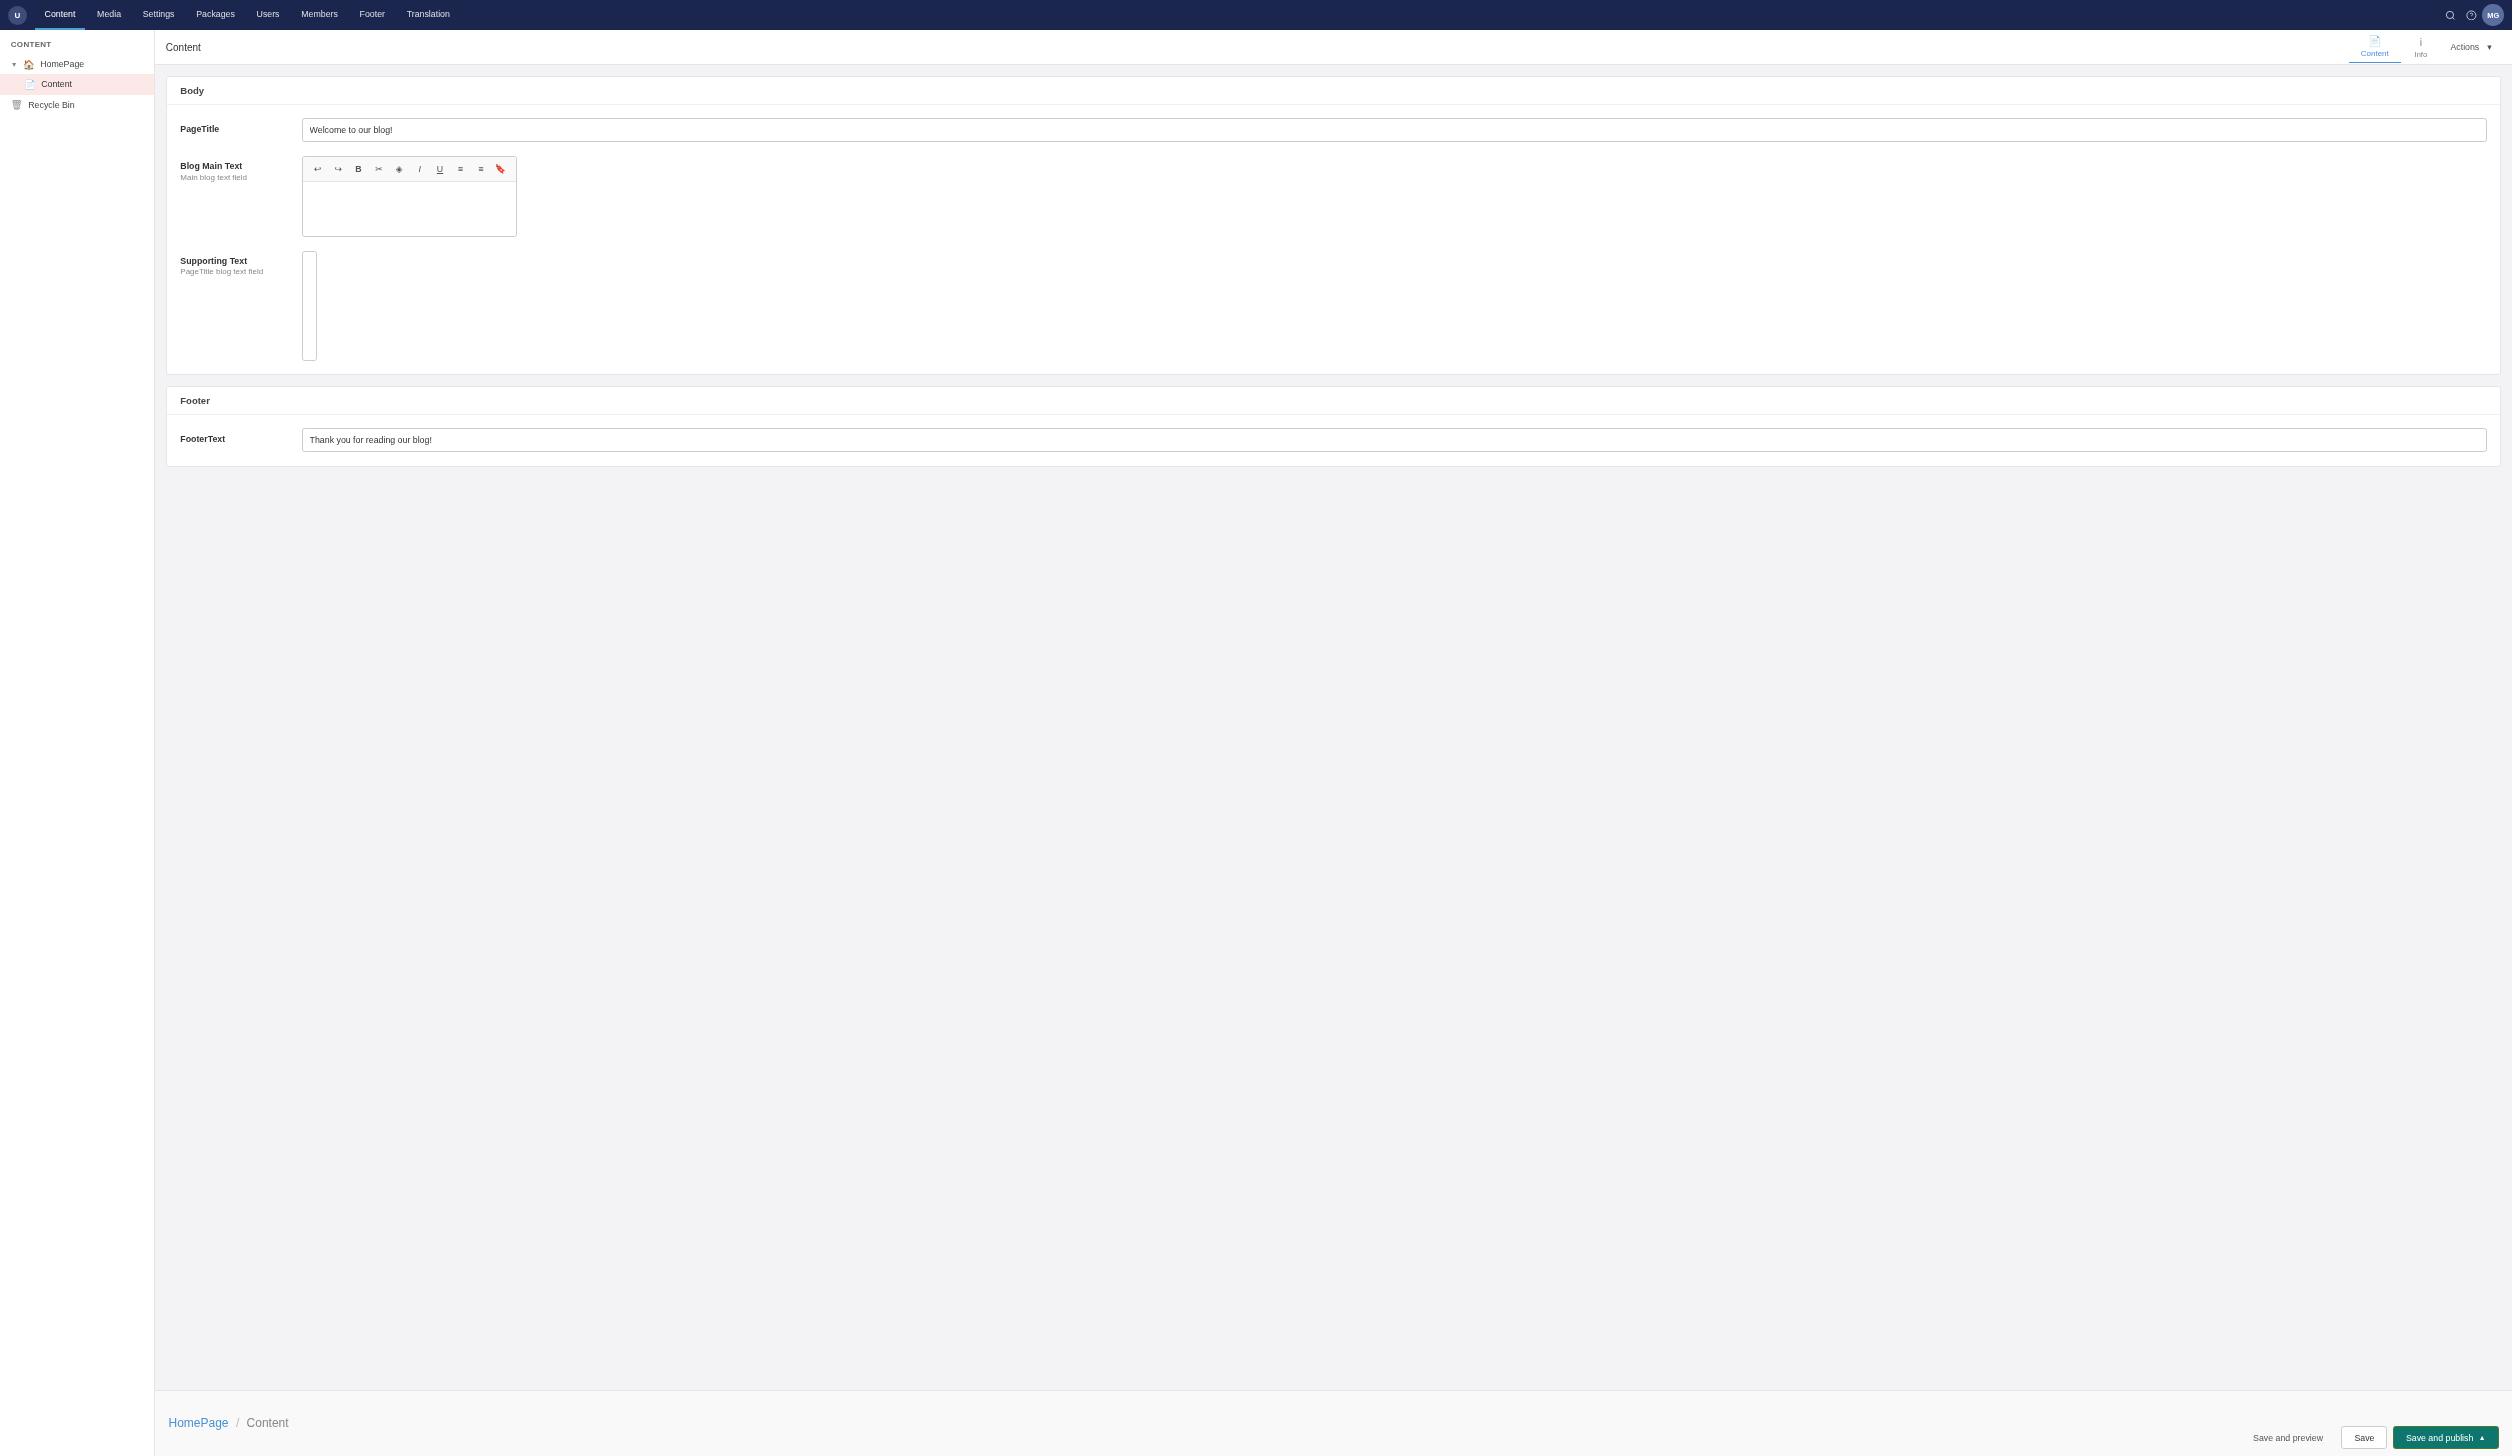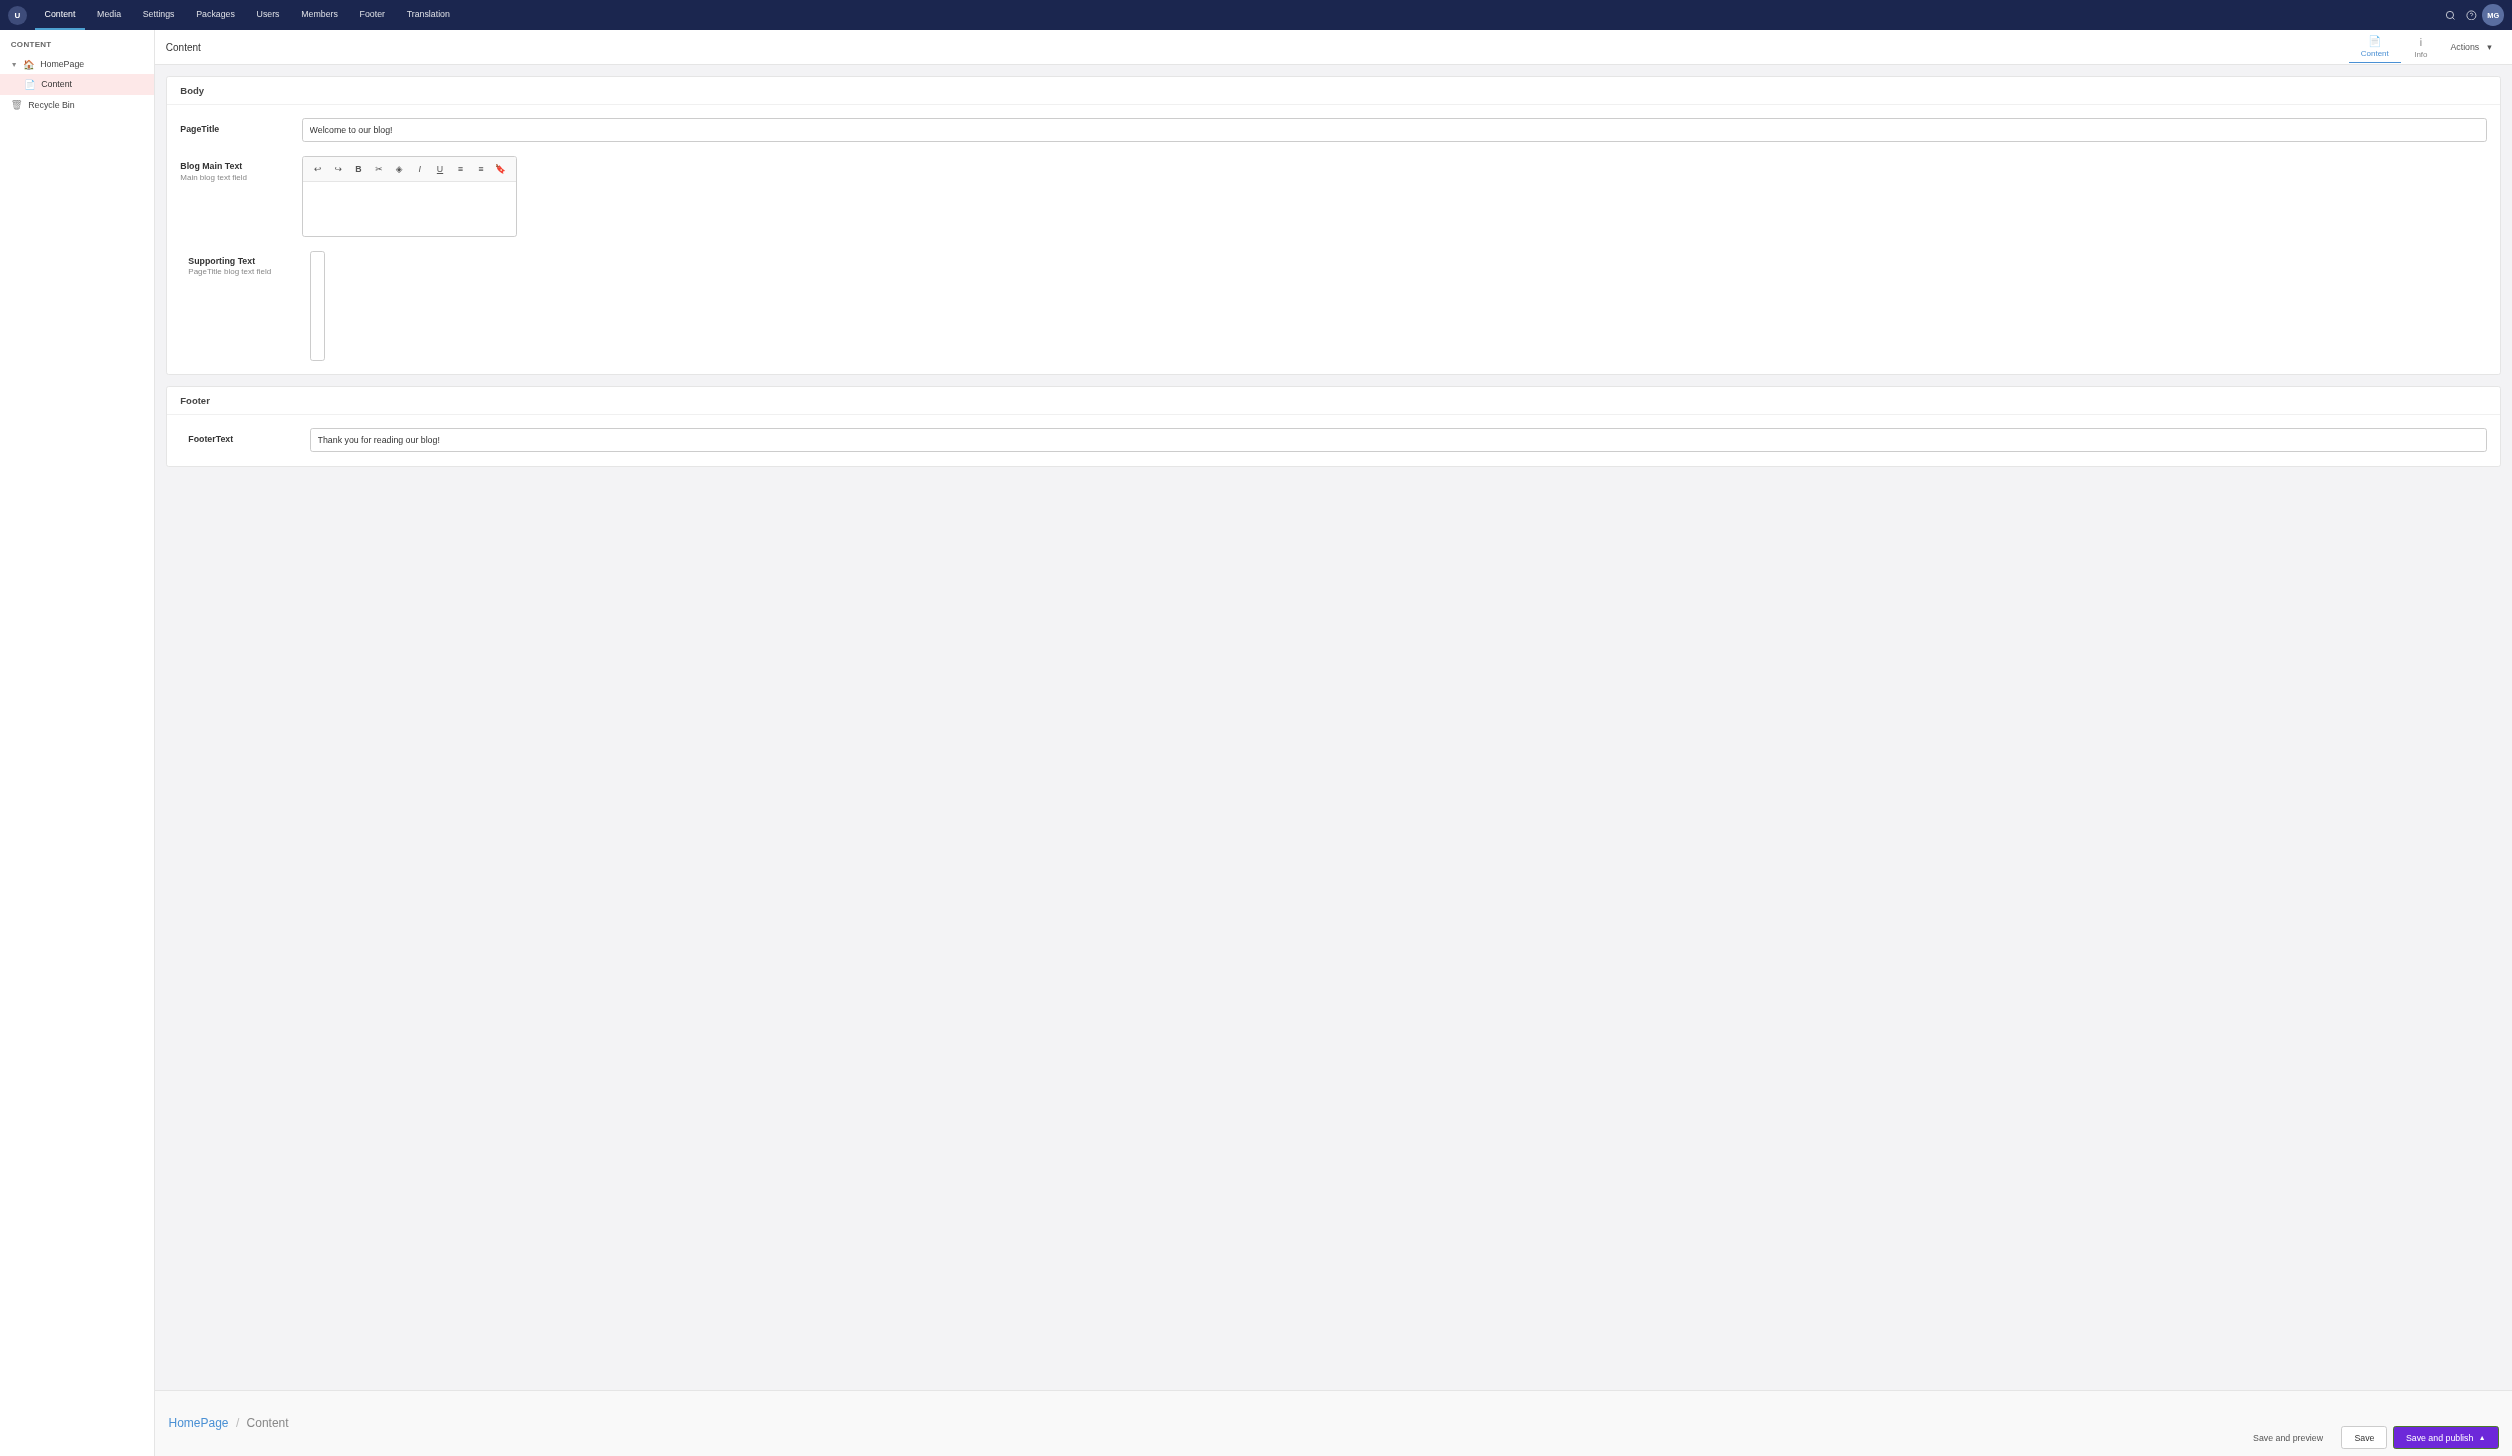--- a/index.html
+++ b/index.html
@@ -180,21 +180,21 @@
     .card-body {
       padding: 13.5px;
     }
 
     .field-row {
       display: flex;
       gap: 13.5px;
       margin-bottom: 13.5px;
       align-items: flex-start;
     }
-    .field-row:last-child { margin-bottom: 0; margin-left: 8px; }
+    .field-row:last-child { margin-bottom: 0; }
     .field-label {
       width: 108px;
       flex-shrink: 0;
       padding-top: 5.4px;
     }
     .field-label .label-title {
       font-size: 8.8px;
       font-weight: 600;
       color: #333;
     }
@@ -302,21 +302,21 @@
       background: transparent;
       border-color: transparent;
       color: #555;
     }
     .btn-default {
       background: #fff;
       border-color: #ccc;
       color: #333;
     }
     .btn-primary {
-      background: #6d28d9;
+      background: #0f766e;
       color: #fff;
       border-color: #4d7a29;
       display: flex;
       align-items: center;
       gap: 5.4px;
     }
     .btn-primary .chevron-up { font-size: 6.8px; }
   </style>
 </head>
 <body>

